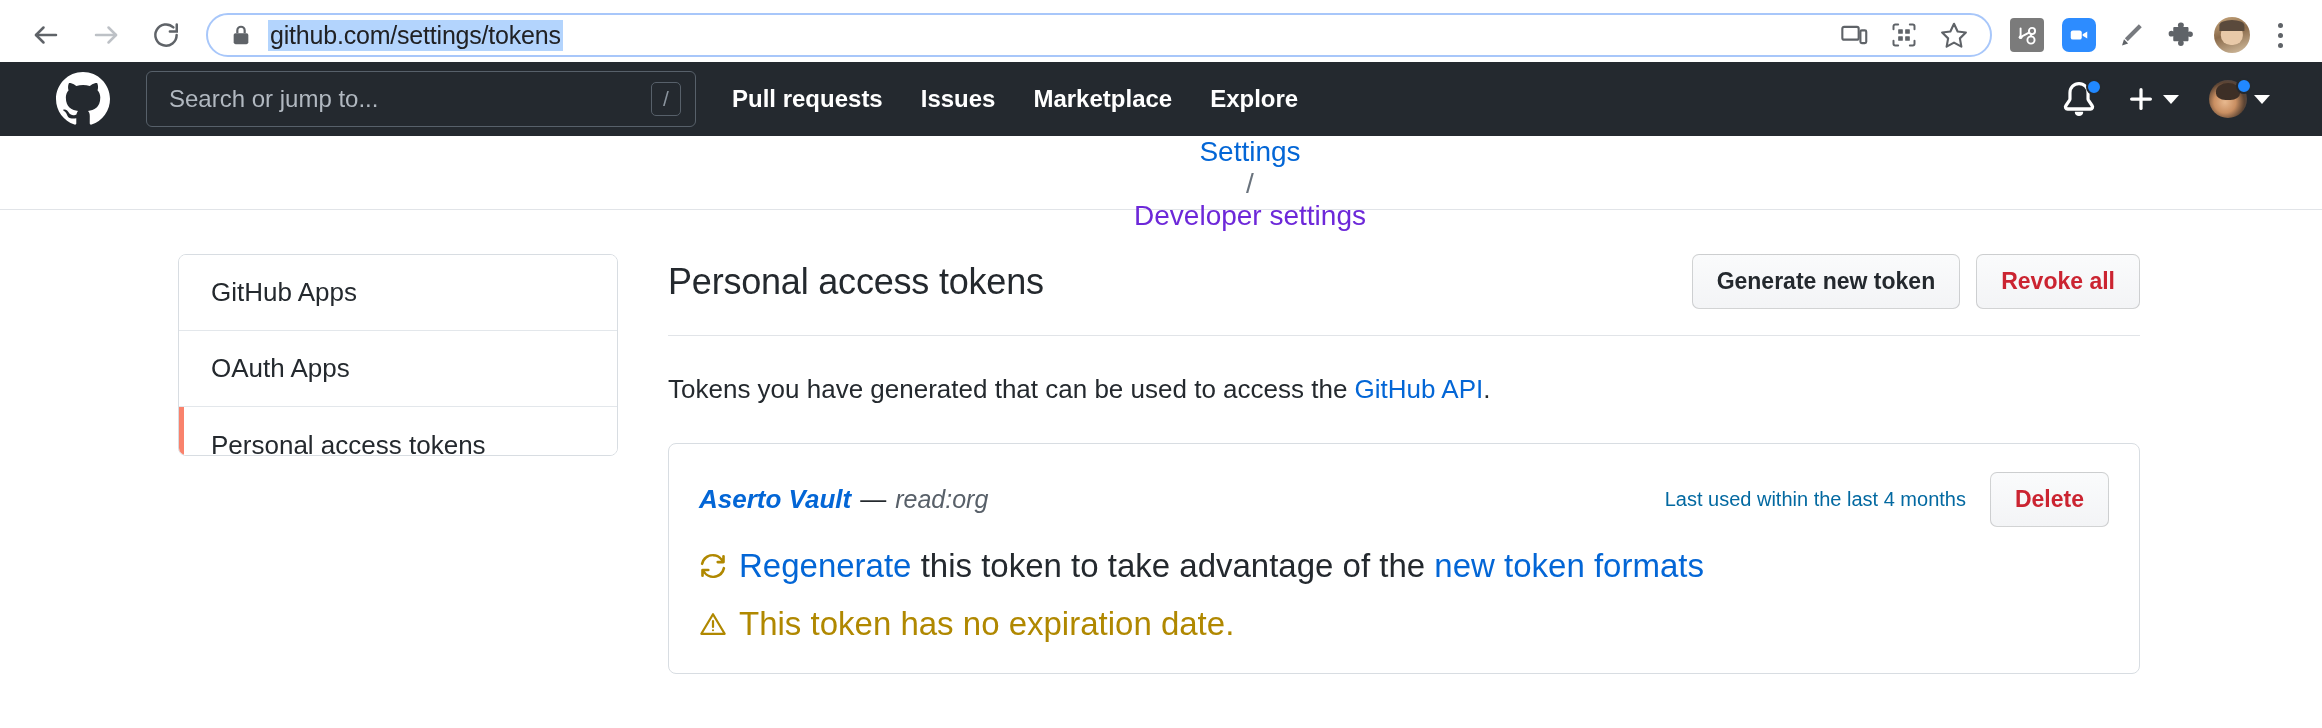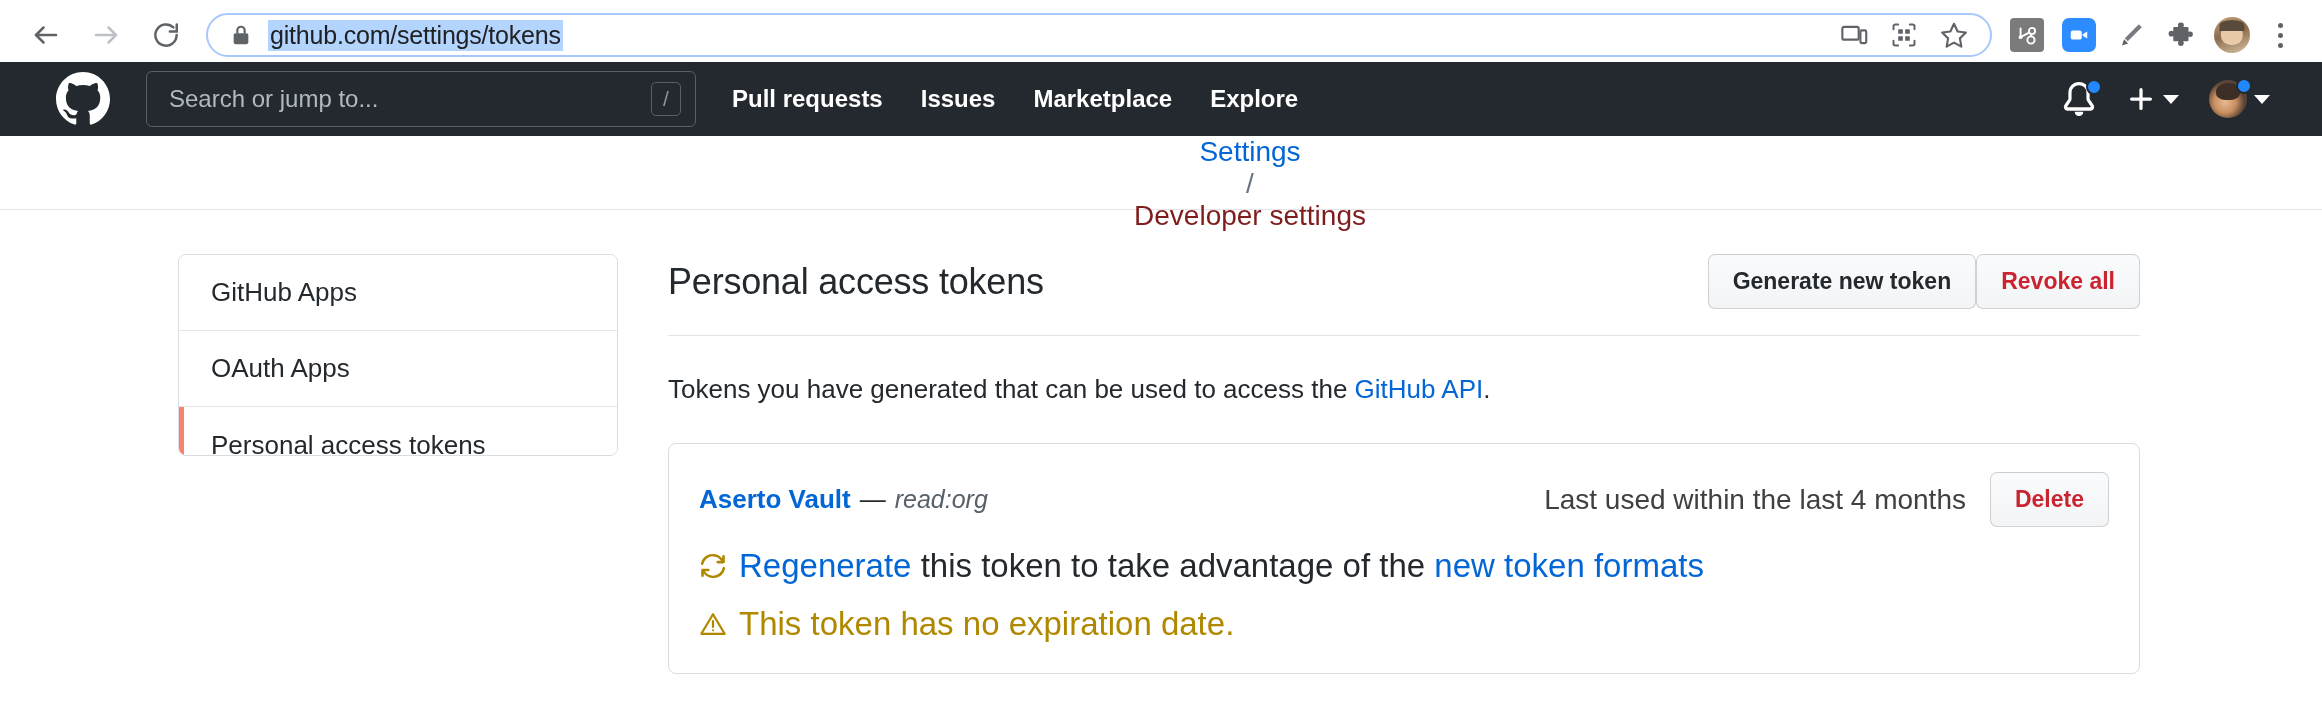--- a/index.html
+++ b/index.html
@@ -213,21 +213,21 @@
     height: 74px;
     display: flex;
     align-items: center;
     padding-left: 178px;
     background: #fff;
     border-bottom: 1px solid #e1e4e8;
     flex-direction: column;
   }
   .crumb-link { color: #0366d6; font-size: 28px; text-decoration: none; cursor: pointer; }
   .crumb-sep { color: #6a737d; font-size: 28px; margin: 0 12px; }
-  .crumb-cur { color: #7f1d1d; font-size: 28px; }
+  .crumb-cur { color: #6d28d9; font-size: 28px; }
 
   
   .page {
     display: flex;
     padding: 44px 0 0 178px;
     background: #fff;
   }
   .sidebar {
     width: 440px;
     flex: 0 0 440px;
@@ -268,21 +268,21 @@
     align-items: center;
     padding-bottom: 26px;
     border-bottom: 1px solid #e1e4e8;
   }
   .page-title {
     font-size: 36px;
     font-weight: normal;
     color: #24292e;
     letter-spacing: -0.2px;
   }
-  .head-actions { margin-left: auto; display: flex; align-items: flex-end; }
+  .head-actions { margin-left: auto; display: flex; align-items: flex-end; gap: 16px; }
   .btn {
     border: 1px solid rgba(27,31,35,0.18);
     border-radius: 7px;
     background: linear-gradient(180deg,#fafbfc 0%,#f3f4f6 100%);
     font-size: 23px;
     font-weight: bold;
     padding: 13px 24px;
     color: #24292e;
     cursor: pointer;
     font-family: "Liberation Sans", sans-serif;
@@ -307,25 +307,26 @@
     padding: 28px 30px 30px 30px;
     position: relative;
   }
   .token-top { display: flex; align-items: center; }
   .token-name {
     color: #0366d6;
     font-size: 26px;
     font-weight: bold;
     text-decoration: none;
     cursor: pointer;
+    font-style: italic;
   }
   .token-dash { color: #24292e; font-size: 26px; margin: 0 9px; }
   .token-scope { color: #586069; font-size: 25px; font-style: italic; }
   .token-meta { margin-left: auto; display: flex; align-items: center; gap: 24px; }
-  .last-used { font-size: 28px; color: #404040; white-space: nowrap; margin-left: 40px; }
+  .last-used { font-size: 20px; color: #0369a1; white-space: nowrap; margin-left: 40px; }
 
   .token-line {
     display: flex;
     align-items: center;
     margin-top: 20px;
     font-size: 33px;
     color: #24292e;
   }
   .token-line a { color: #0366d6; text-decoration: none; cursor: pointer; }
   .line-icon { display: flex; align-items: center; margin-right: 12px; }

